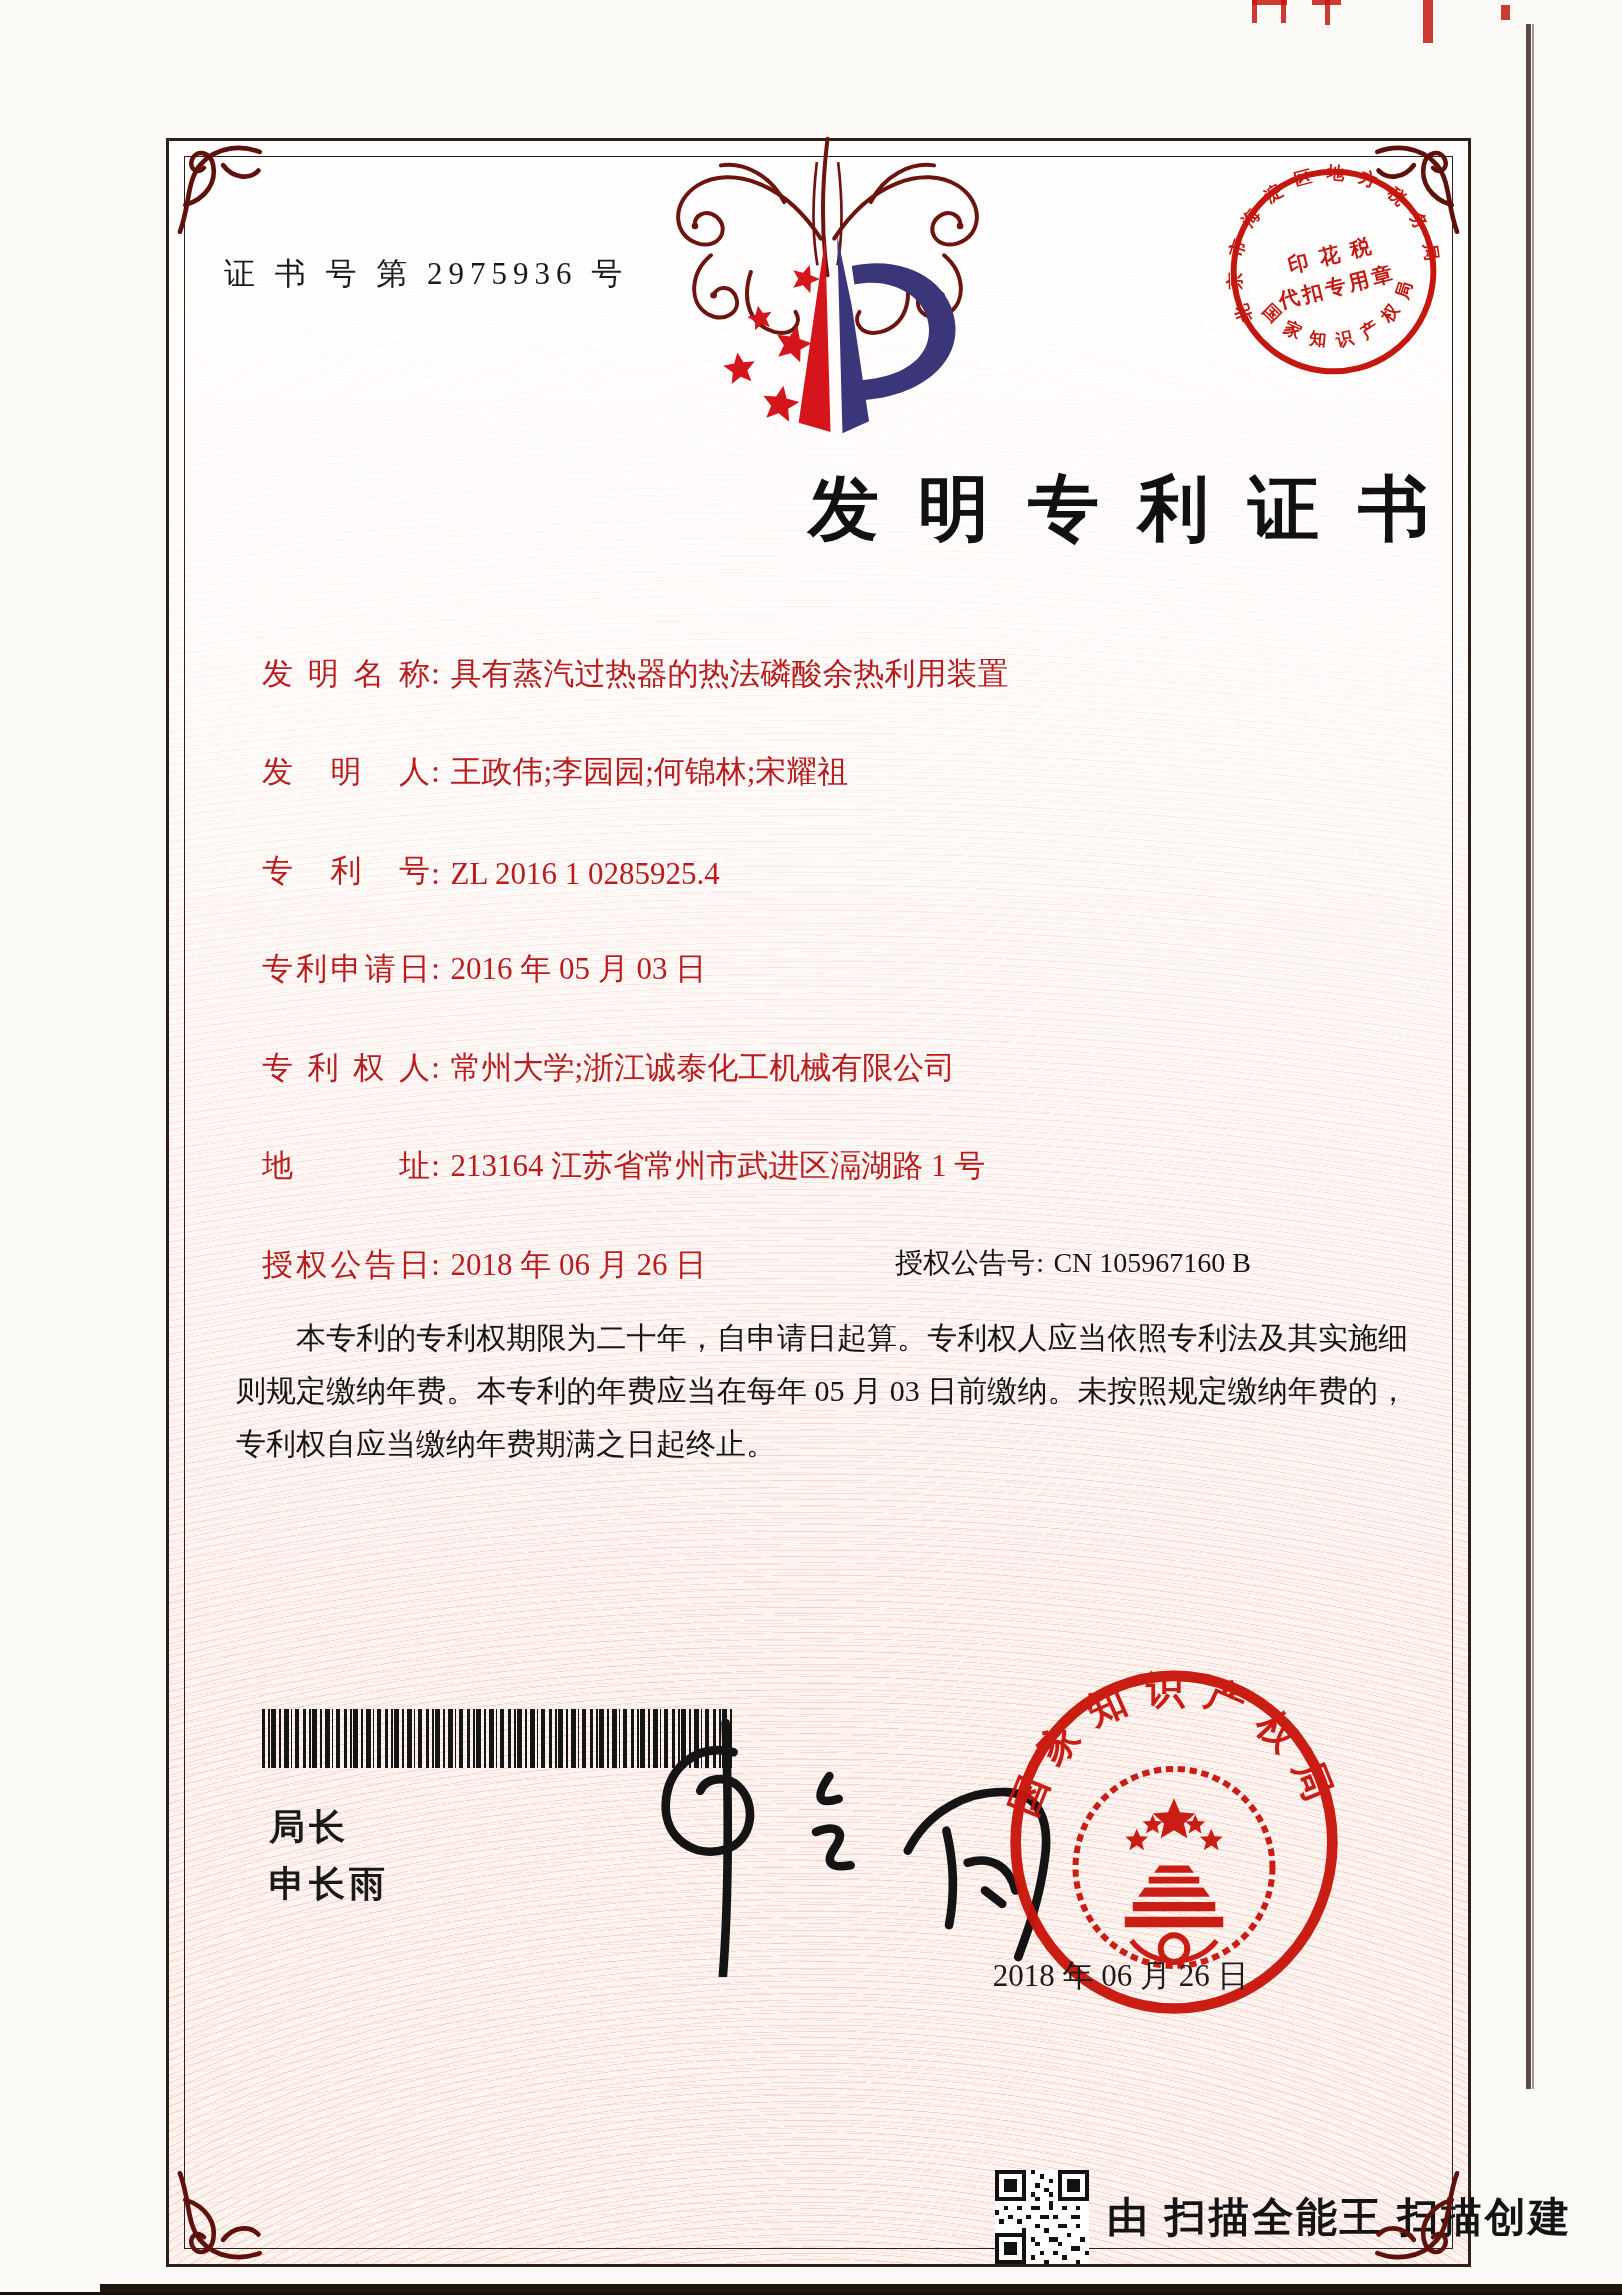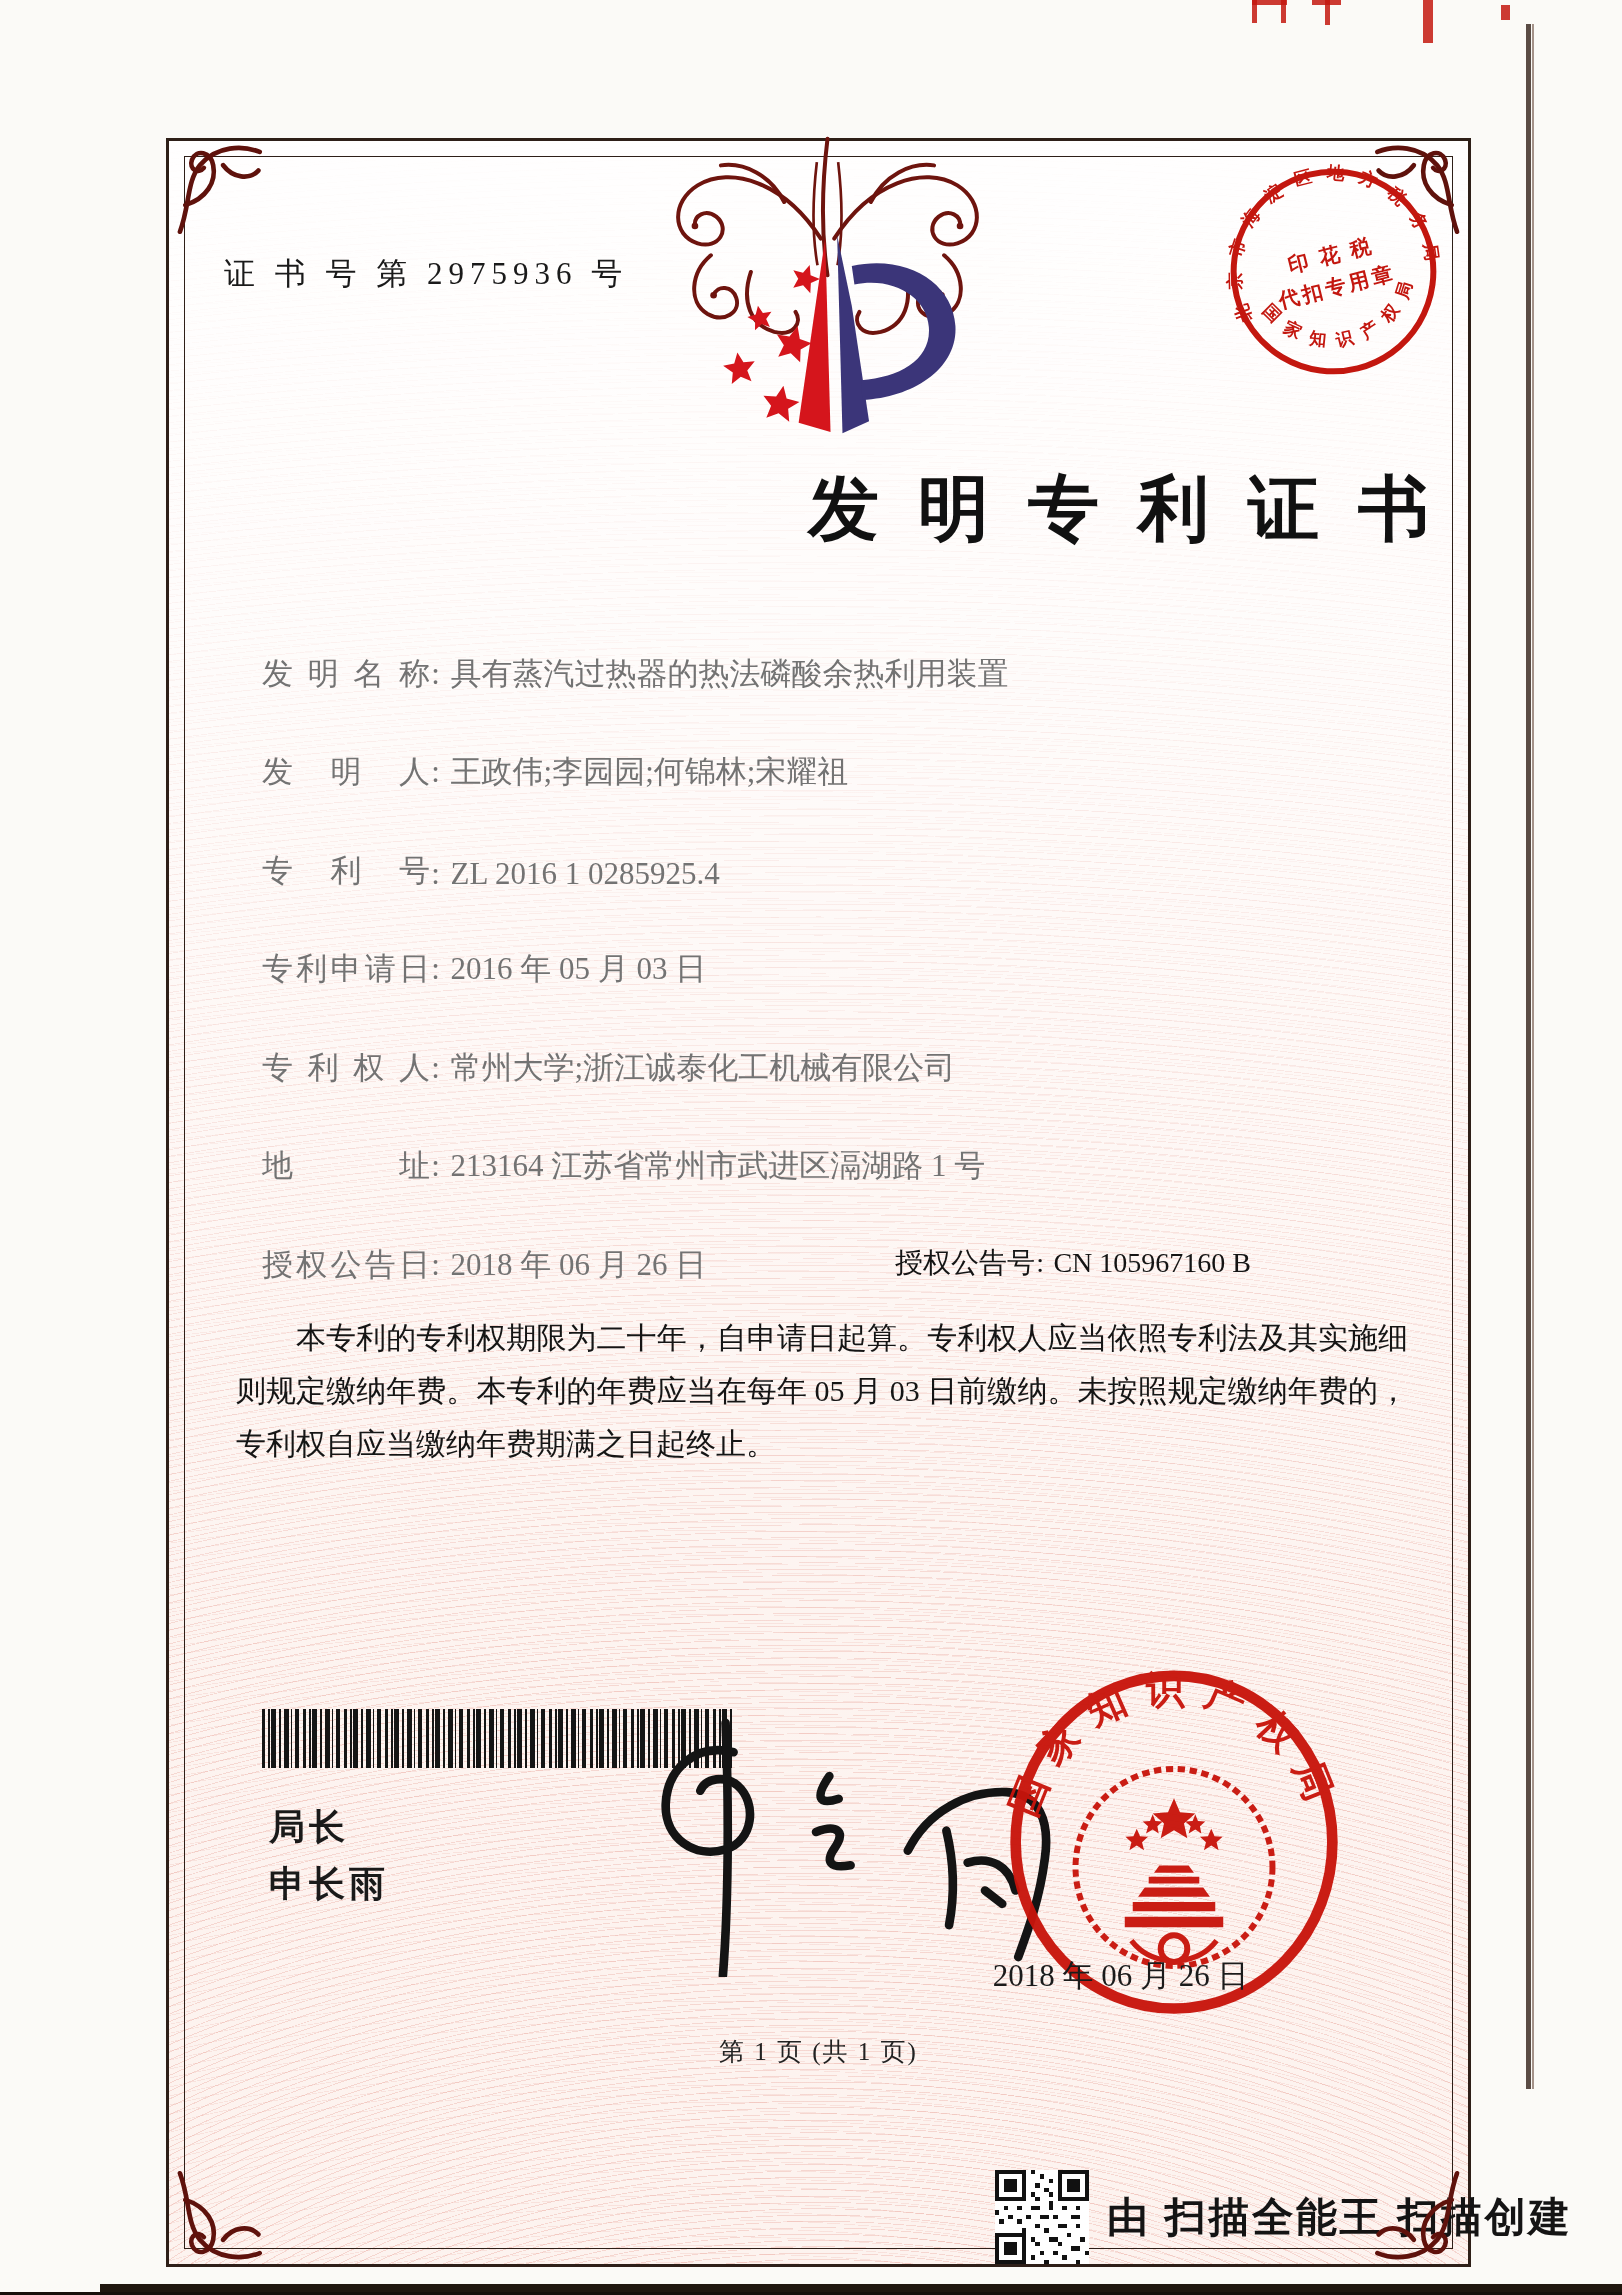--- a/index.html
+++ b/index.html
@@ -43,21 +43,21 @@
   .tax-stamp{position:absolute;left:1050px;top:16px;width:229px;height:229px;z-index:5;transform:rotate(-14deg);}
   .tax-arc{font-size:26px;letter-spacing:21px;fill:#c3170f;font-weight:700;font-family:"Liberation Serif",serif;}
   .tax-arc-b{font-size:26px;letter-spacing:17px;fill:#c3170f;font-weight:700;}
   .tax-c1{font-size:31px;letter-spacing:17px;fill:#c3170f;font-weight:700;}
   .tax-c2{font-size:31px;letter-spacing:5px;fill:#c3170f;font-weight:700;}
   .title{position:absolute;left:0;right:0;top:321px;text-align:right;font-size:71px;font-weight:700;
          letter-spacing:39px;text-indent:39px;color:#111;z-index:4;}
 
   
   .fields{position:absolute;left:93px;top:512px;z-index:4;}
-  .row{position:absolute;left:0;height:41px;font-size:31px;white-space:nowrap;color:#737373;}
+  .row{position:absolute;left:0;height:41px;font-size:31px;white-space:nowrap;color:#b91c1c;}
   .row .lbl{display:inline-block;width:168px;text-align:justify;text-align-last:justify;vertical-align:bottom;}
   .row .colon{display:inline-block;margin:0 10.6px 0 1.3px;}
   .row.r0{top:0;} .row.r1{top:98px;} .row.r2{top:197px;} .row.r3{top:295px;}
   .row.r4{top:394px;} .row.r5{top:492px;} .row.r6{top:591px;}
   .grant-no{position:absolute;left:633px;top:591px;height:41px;font-size:28px;white-space:nowrap;color:#141414;}
   .grant-no .colon{display:inline-block;margin:0 9.3px 0 1.3px;}
 
   
   .body-text{position:absolute;left:67px;top:1170px;width:1172px;z-index:4;
              font-size:30px;line-height:53px;text-align:justify;color:#151515;}
@@ -249,21 +249,20 @@
       <path d="M198,376 h124 v-14 h-124 z"></path>
       <path d="M206,354 l10,-14 h88 l10,14 z"></path>
       <path d="M222,334 h76 v-10 h-76 z"></path>
       <path d="M230,318 l8,-11 h44 l8,11 z"></path>
       <circle cx="260" cy="432" r="20" fill="none" stroke="#c8150c" stroke-width="9"></circle>
       <path d="M196,420 C210,438 230,448 252,450 M324,420 C310,438 290,448 268,450" fill="none" stroke="#c8150c" stroke-width="8"></path>
     </g>
   </svg>
   <div class="seal-date">2018 年 06 月 26 日</div>
 
-  <div class="page-footer">第 1 页 (共 1 页)</div>
 </div>
 
 <svg class="qr" viewBox="0 0 21 21" shape-rendering="crispEdges">
   <rect width="21" height="21" fill="#fff"></rect>
   <g fill="#111">
     <rect x="0" y="0" width="7" height="7"></rect>
       <rect x="14" y="0" width="7" height="7"></rect>
       <rect x="0" y="14" width="7" height="7"></rect>
   </g>
   <g fill="#fff">

